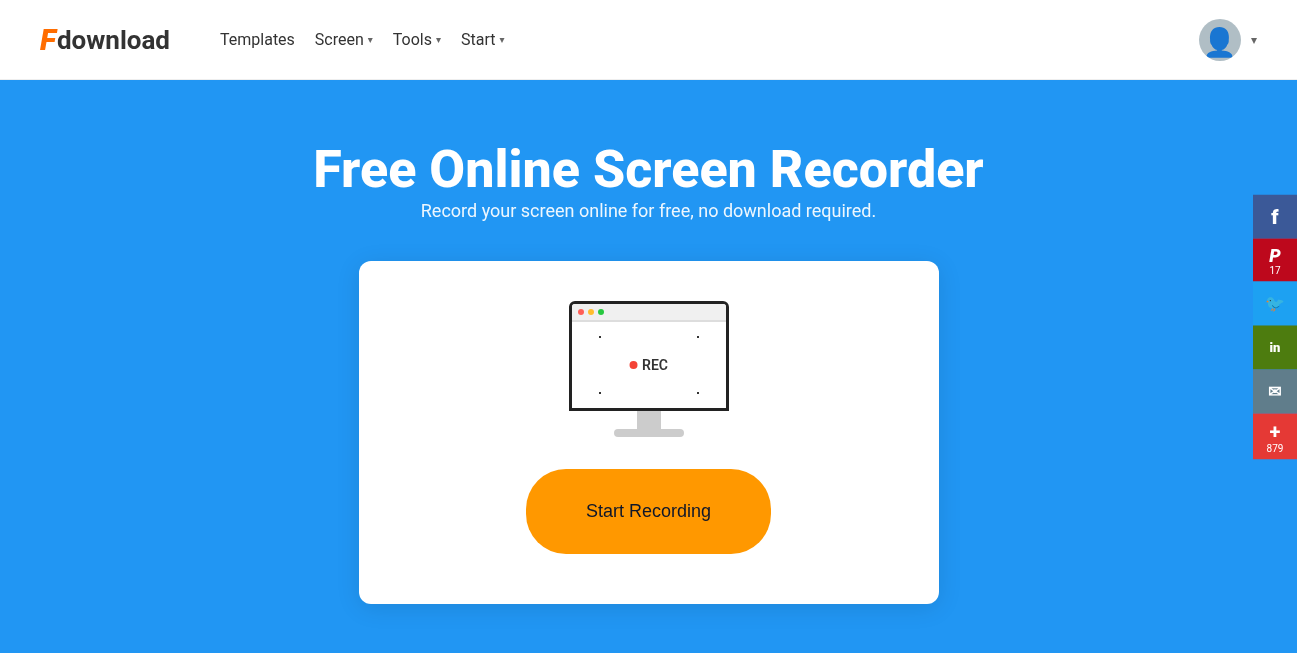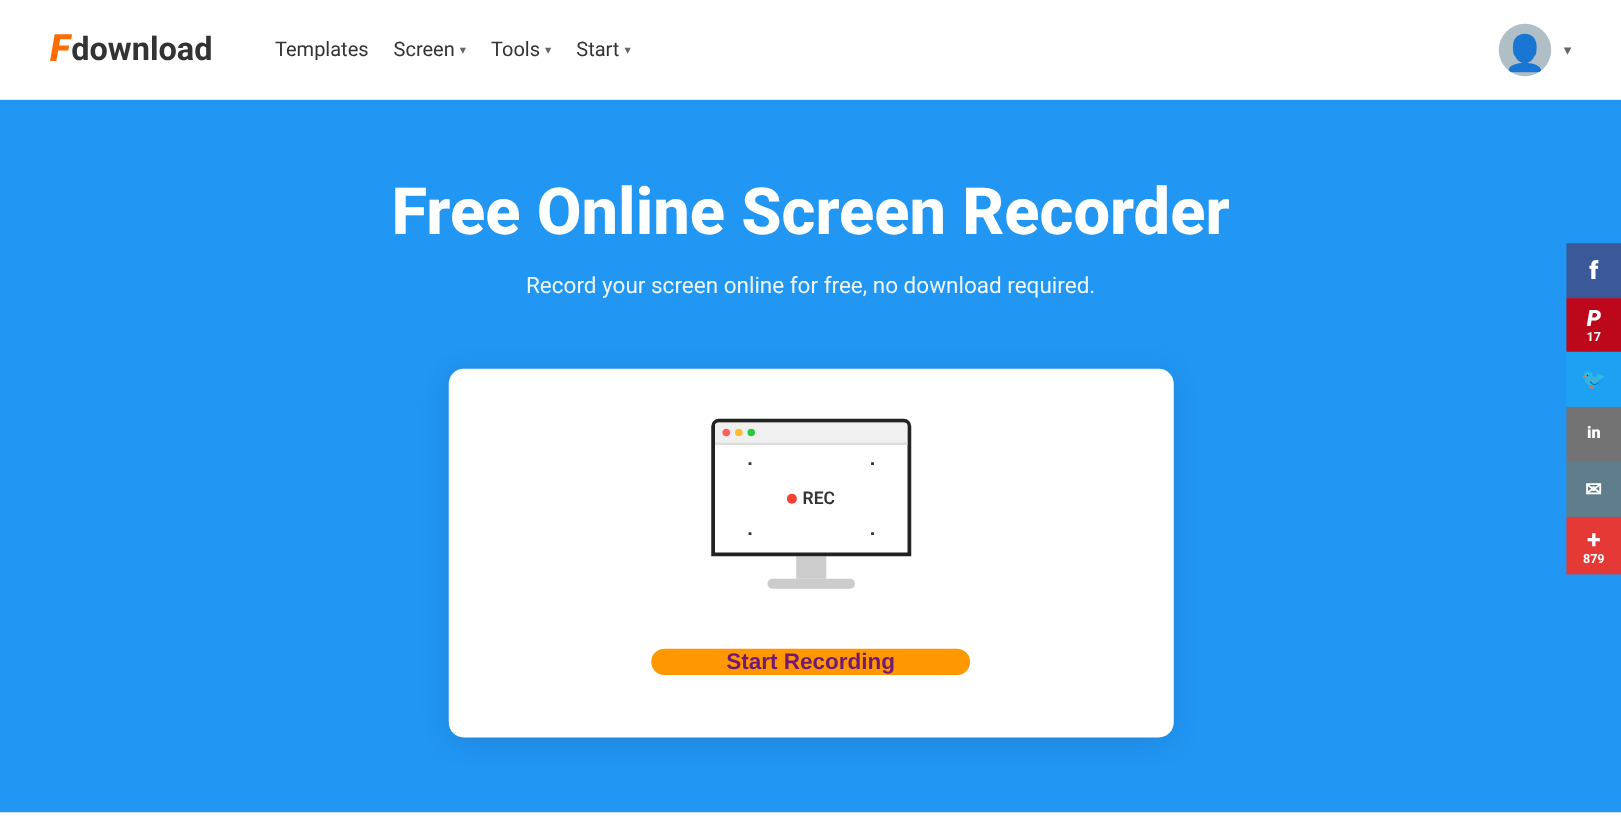--- a/index.html
+++ b/index.html
@@ -87,43 +87,42 @@
       flex-direction: column;
       align-items: center;
       padding: 60px 20px 60px;
       position: relative;
     }
     .hero-title {
       font-size: 52px;
       font-weight: 800;
       color: #fff;
       text-align: center;
-      margin-bottom: 18px;
       line-height: 1.15;
     }
     .hero-subtitle {
       font-size: 18px;
       color: rgba(255,255,255,0.92);
       text-align: center;
-      margin-bottom: 56px;
+      margin-bottom: 40px;
     }
     .hero-card {
       background: #fff;
       border-radius: 12px;
       width: 580px;
       padding: 40px 30px 50px;
       display: flex;
       flex-direction: column;
       align-items: center;
       box-shadow: 0 4px 24px rgba(0,0,0,0.10);
     }
 
     
     .monitor-wrapper {
-      margin-bottom: 48px;
+      margin-bottom: 32px;
       position: relative;
     }
     .monitor {
       width: 160px;
       height: 110px;
       border: 3px solid #222;
       border-radius: 6px 6px 0 0;
       background: #fff;
       position: relative;
       overflow: hidden;
@@ -196,26 +195,26 @@
       width: 70px;
       height: 8px;
       background: #ccc;
       border-radius: 4px;
       margin: 0 auto;
     }
 
     
     .start-btn {
       background: #ff9800;
-      color: #701a75;
+      color: #0f172a;
       border: none;
       border-radius: 40px;
-      padding: 0 60px;
+      padding: 32px 60px;
       font-size: 18px;
-      font-weight: 700;
+      font-weight: 400;
       cursor: pointer;
       transition: background 0.2s;
     }
 
     
     .social-sidebar {
       position: fixed;
       right: 0;
       top: 50%;
       transform: translateY(-50%);
@@ -231,26 +230,26 @@
       justify-content: center;
       color: #fff;
       font-size: 18px;
       cursor: pointer;
       position: relative;
       font-weight: 700;
     }
     .social-btn.facebook { background: #3b5998; }
     .social-btn.pinterest { background: #bd081c; height: auto; padding: 6px 0; flex-direction: column; }
     .social-btn.twitter { background: #1da1f2; }
-    .social-btn.linkedin { background: #737373; }
+    .social-btn.linkedin { background: #4d7c0f; }
     .social-btn.email { background: #607d8b; }
     .social-btn.plus { background: #e53935; height: auto; padding: 6px 0; flex-direction: column; }
     .social-count {
       font-size: 10px;
-      font-weight: 700;
+      font-weight: 400;
       line-height: 1;
     }
   </style>
 </head>
 <body>
 
 <nav>
   <a class="logo" href="#">
     <span class="logo-f">F</span>
       <span>download</span>

